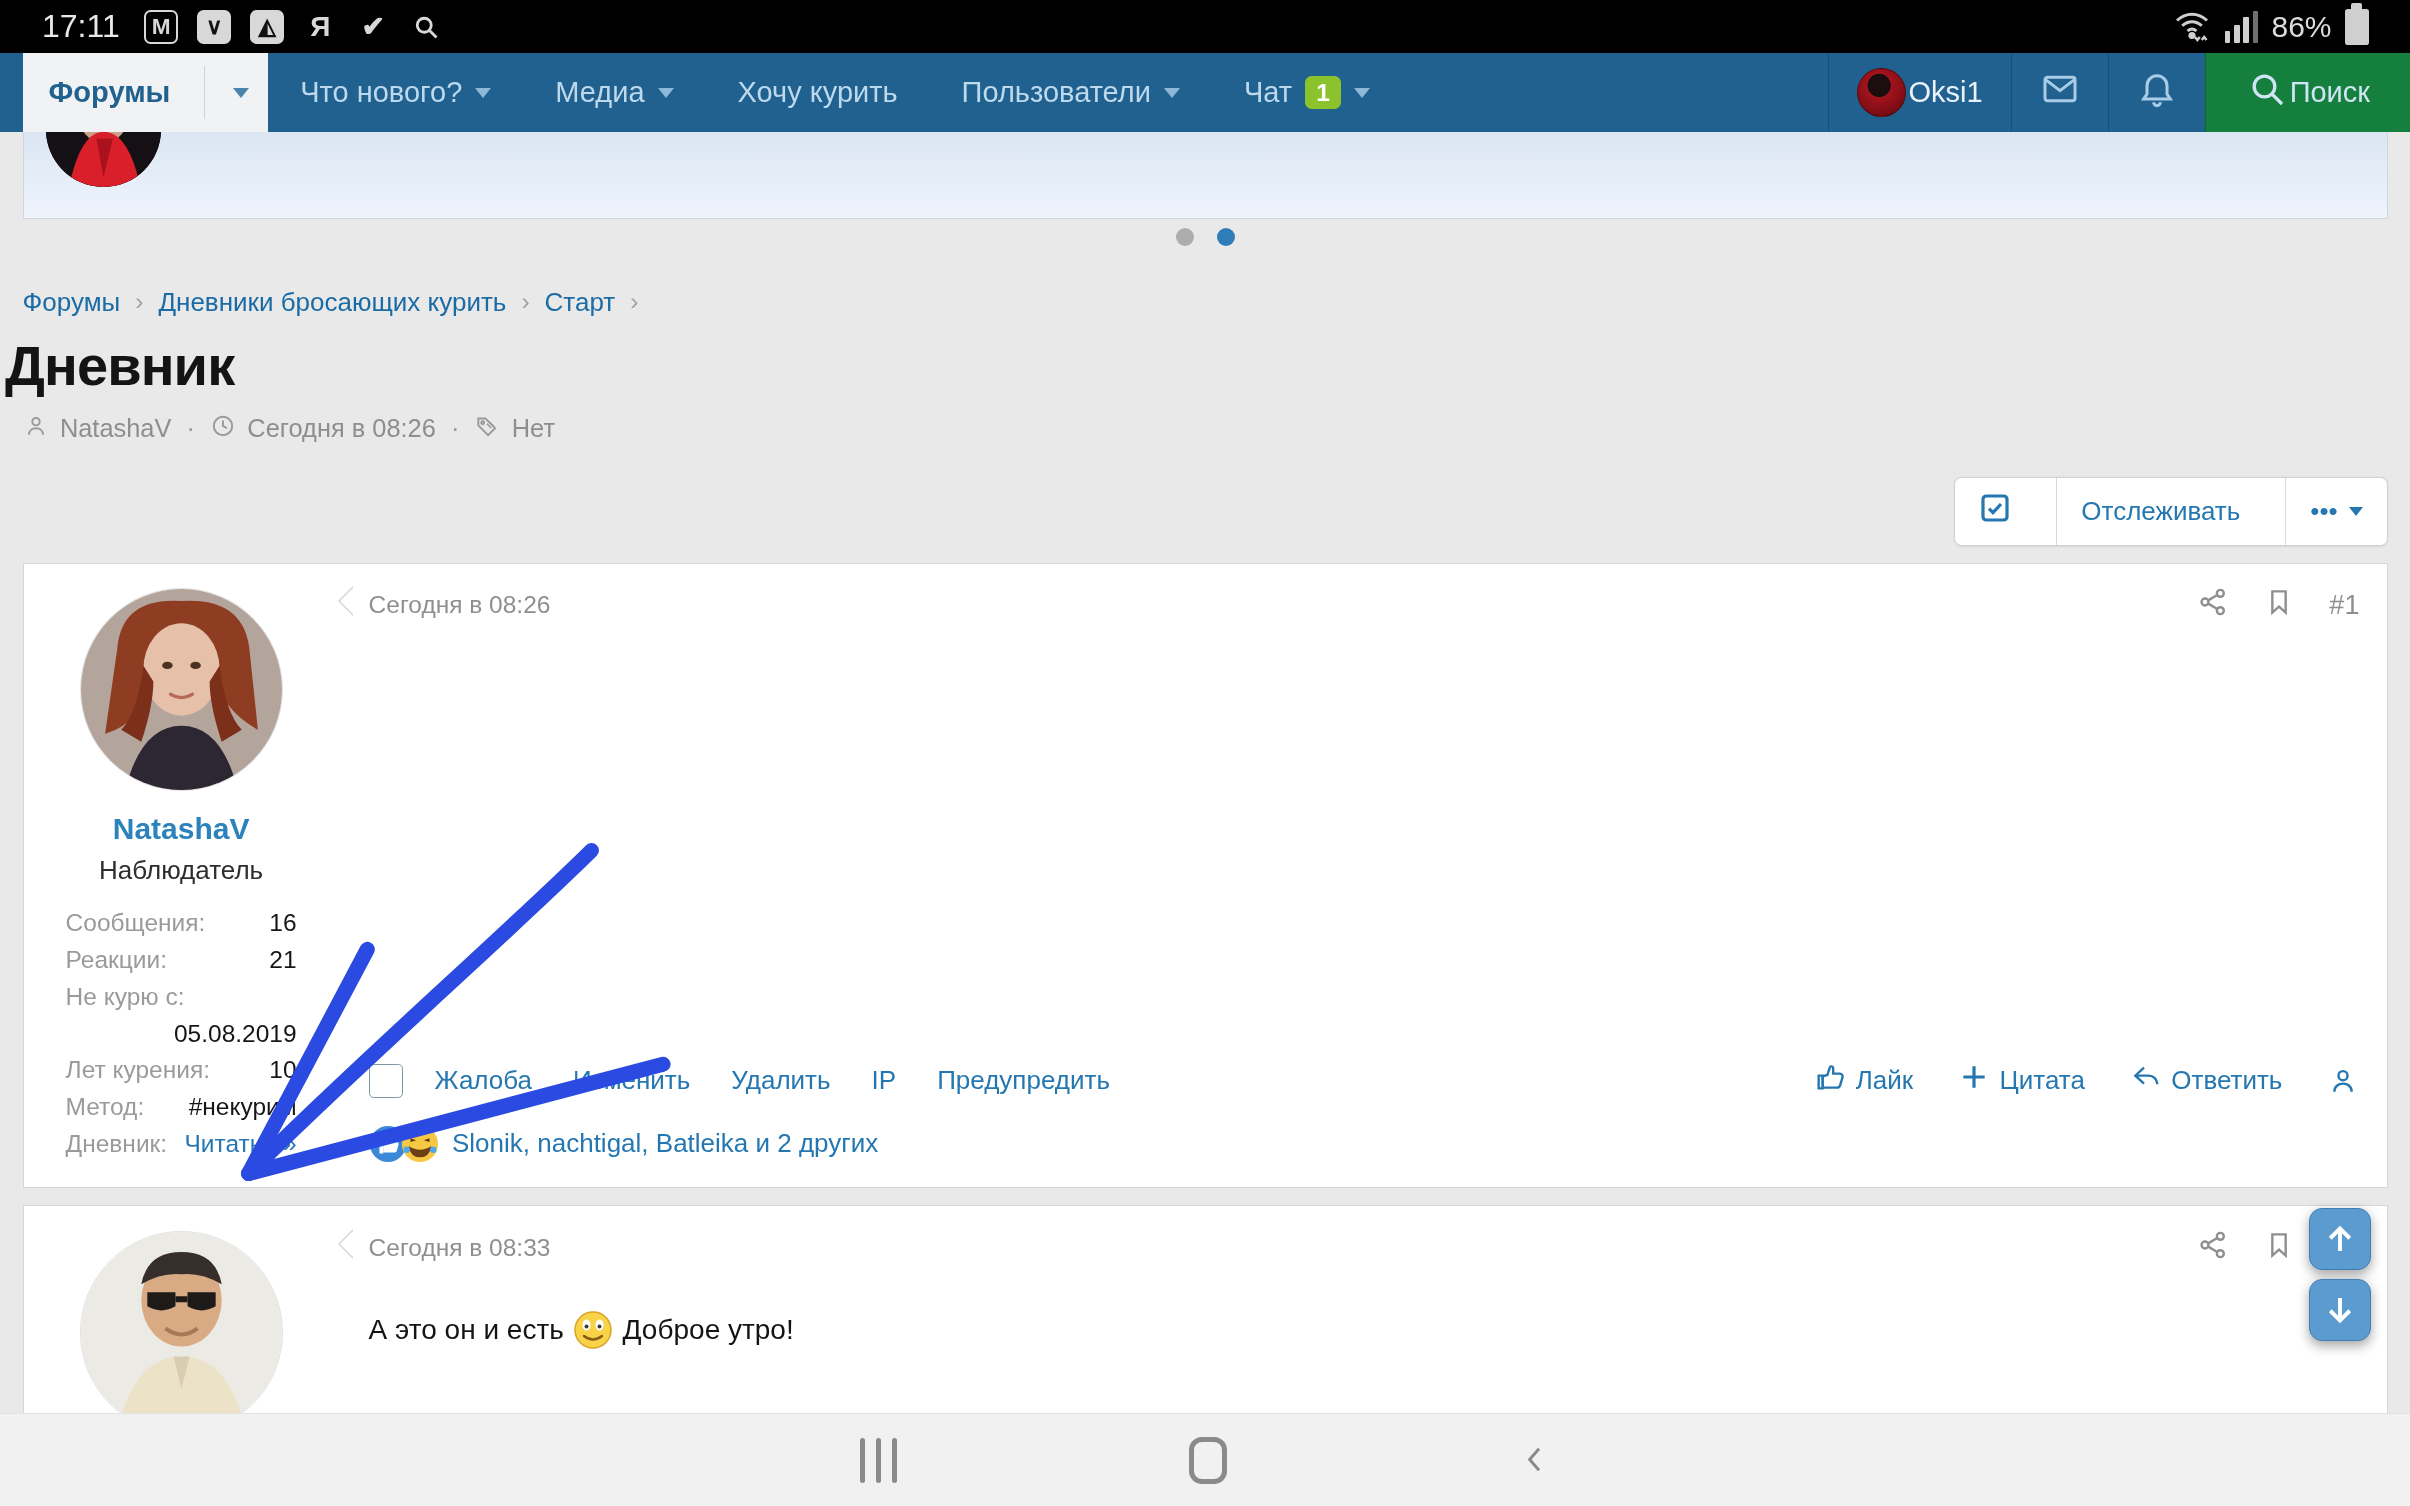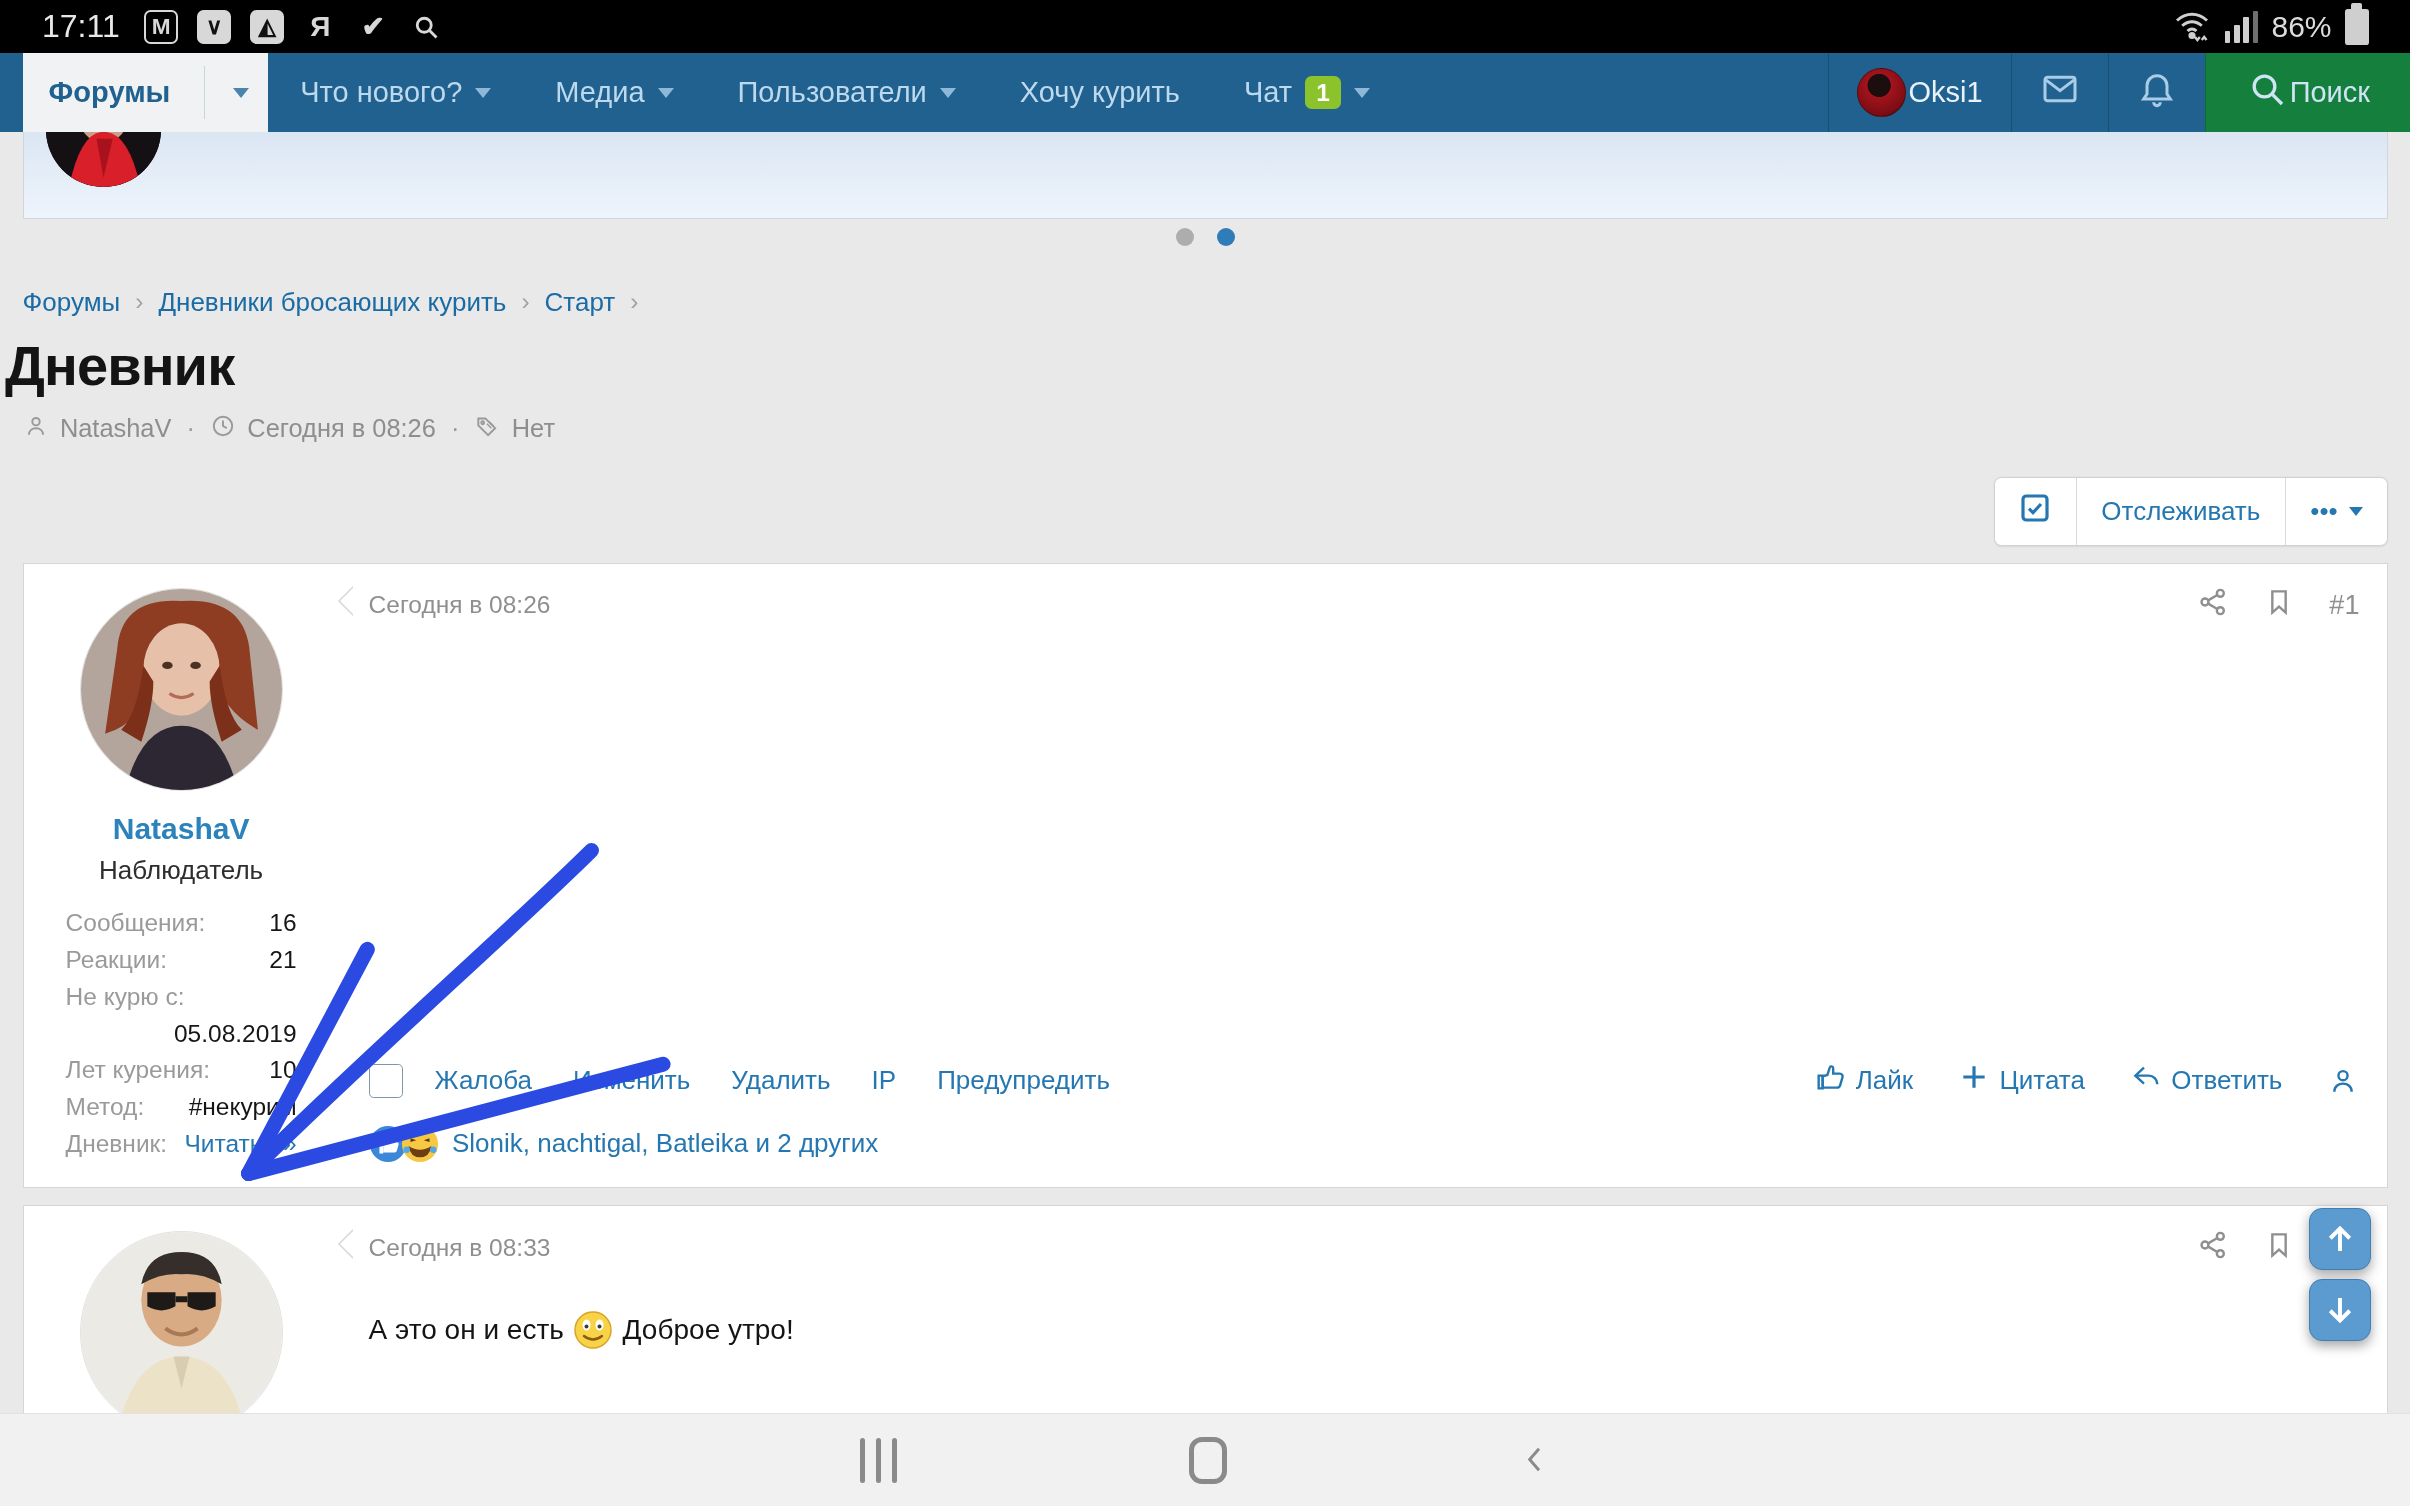--- a/index.html
+++ b/index.html
@@ -53,21 +53,21 @@
   .crumb { color:#1b6ba5; cursor:pointer; }
   .crumb.bold { font-weight:normal; }
   .crumb-sep { color:#9aa4ab; font-size:24.5px; }
   .page-title { margin:15px 5px 0; font-size:56px; font-weight:bold; color:#141414; letter-spacing:-0.9px; }
   .thread-meta { margin:15px 22.6px 0; display:flex; align-items:center; gap:11.3px; font-size:25.4px; color:#8e8e8e; }
   .thread-meta svg { width:26px; height:26px; stroke:#9a9a9a; }
   .meta-dot { color:#9a9a9a; margin:0 3.8px; }
 
   
   .toolbar { display:flex; justify-content:flex-end; margin:32px 22.6px 0; }
-  .btn-group { display:flex; background:#fff; border:0.9px solid #ccd3d8; border-radius:7.5px; overflow:hidden; box-shadow:0 0.9px 1.9px rgba(0,0,0,.08); }
+  .btn-group { display:flex; background:#fff; border:0.9px solid #ccd3d8; border-radius:7.5px; overflow:hidden; box-shadow:0 0.9px 1.9px rgba(0,0,0,.08);gap:20px; }
   .btn { display:flex; align-items:center; gap:11.3px; padding:14px 24.5px; font-size:26px; color:#2577b1; cursor:pointer; }
   .btn + .btn { border-left:0.9px solid #d4dade; }
   .btn svg { width:32px; height:32px; stroke:#2577b1; }
   .btn .caret { border-top-color:#2577b1; border-left-width:7.5px; border-right-width:7.5px; border-top-width:9.4px; }
 
   
   .post { margin:17px 22.6px 0; background:#fff; border:0.9px solid #d6d6d6; display:flex; position:relative; }
   .post-1 { min-height:603px; }
   .post-2 { height:303px; overflow:hidden; }
   .userpanel { width:315px; flex:0 0 315px; padding:24.5px 13px; text-align:center; }
@@ -171,25 +171,25 @@
   </div>
   <div class="tab">
     <span>Что нового?</span>
     <span class="caret"></span>
   </div>
   <div class="tab">
     <span>Медиа</span>
     <span class="caret"></span>
   </div>
   <div class="tab">
+    <span>Хочу курить</span>
+  </div>
+  <div class="tab">
     <span>Пользователи</span>
     <span class="caret"></span>
-  </div>
-  <div class="tab">
-    <span>Хочу курить</span>
   </div>
   <div class="tab">
     <span>Чат</span>
     <span class="chat-badge">1</span>
     <span class="caret"></span>
   </div>
 
   <div class="nav-right">
     <div class="nav-item">
       <span class="nav-avatar"></span>

